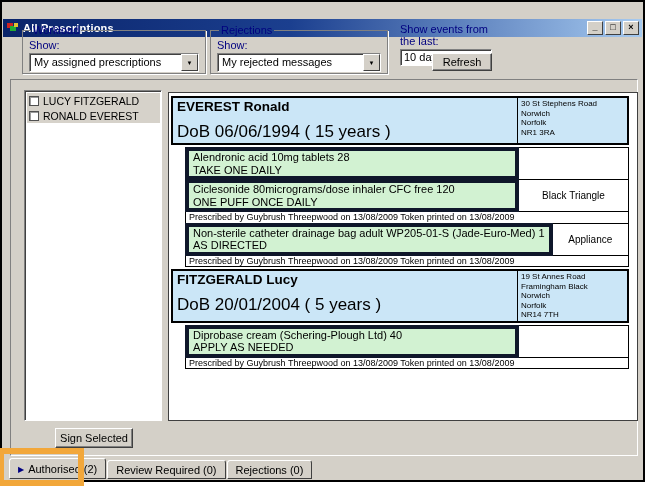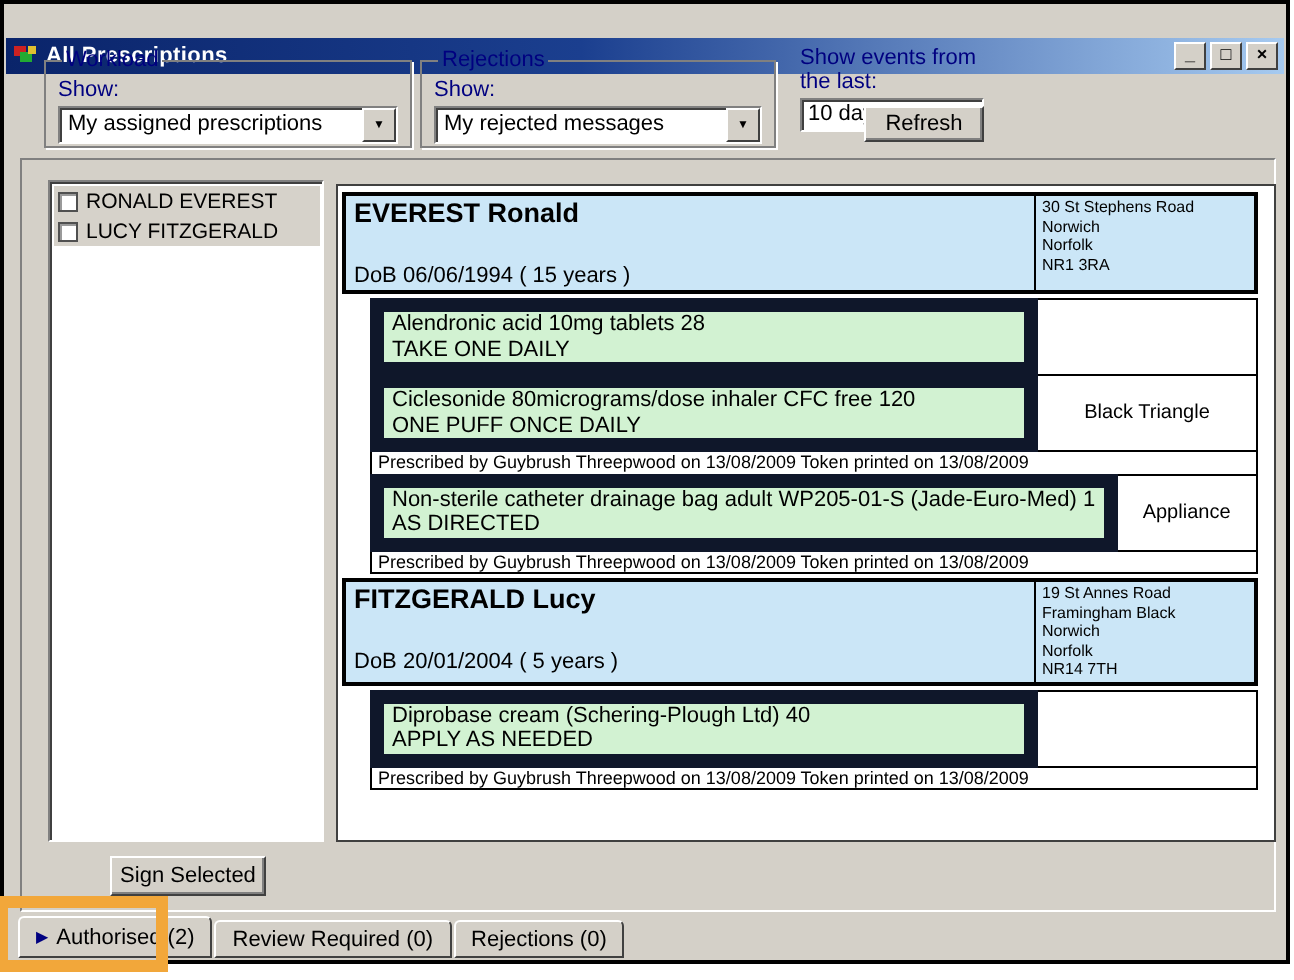--- a/index.html
+++ b/index.html
@@ -45,28 +45,28 @@
   .pl-item { display:flex; align-items:center; gap:4px; height:15px; background:#d6d2ca; padding-left:2px; }
   .cbx { width:10px; height:10px; background:#fff; border:1px solid #505050; box-shadow: inset 1px 1px 0 #9a9a9a; flex:0 0 auto; }
   .pl-label { font-size:10.5px; color:#000; white-space:nowrap; }
 
   
   .rx-panel { position:absolute; left:166px; top:90px; width:470px; height:329px; background:#fff;
     border:1px solid #404040; padding:3px 8px 0 2px; overflow:hidden; }
   .pt-header { display:flex; border:2px solid #000; background:#cbe6f7; }
   .pt-left { flex:1; padding:1px 4px; }
   .pt-name { font-size:13.5px; font-weight:bold; color:#000; }
-  .pt-dob { font-size:11px; color:#000; margin-top:18px; }
+  .pt-dob { font-size:17px; color:#000; margin-top:8px; }
   .pt-addr { width:110px; border-left:1px solid #000; padding:1px 3px; }
   .addr-line { display:block; font-size:8px; line-height:9.5px; color:#000; white-space:nowrap; }
   .h1 { min-height:42px; margin-bottom:2px; }
   .h2 { min-height:52px; margin-top:2px; margin-bottom:2px; }
   .med-row { display:flex; margin-left:14px; margin-top:-1px; }
   .med-row.first { margin-top:0; }
-  .med-main { flex:1; background:#d2f2d2; border:7px solid #0f172a; padding:0 4px; }
+  .med-main { flex:1; background:#d2f2d2; border:4px solid #0f172a; padding:0 4px; }
   .med-drug, .med-dir { font-size:11px; line-height:12.5px; color:#000; white-space:nowrap; overflow:hidden; }
   .med-flag { width:110px; border:1px solid #000; border-left:none; background:#fff;
     display:flex; align-items:center; justify-content:center; font-size:10px; color:#000; }
   .rx-footer { margin-left:14px; margin-top:-1px; border:1px solid #000; background:#fff;
     font-size:9px; line-height:10.5px; padding:0 3px; color:#000; white-space:nowrap; }
 
   
   .sign-btn { position:absolute; left:53px; top:426px; width:78px; height:20px; background:#d4d0c8;
     border:1px solid; border-color:#fff #404040 #404040 #fff; box-shadow: inset -1px -1px 0 #808080;
     font-size:11px; font-family:"Liberation Sans",sans-serif; cursor:default; }
@@ -123,25 +123,25 @@
     <span class="events-label">Show events from the last:</span>
     <input class="events-input" value="10 days" style="">
   </div>
   <button class="refresh-btn">Refresh</button>
 
   <div class="content-panel"></div>
 
   <div class="patient-list">
     <div class="pl-item">
       <span class="cbx"></span>
-      <span class="pl-label">RONALD EVEREST</span>
+      <span class="pl-label">LUCY FITZGERALD</span>
     </div>
     <div class="pl-item">
       <span class="cbx"></span>
-      <span class="pl-label">LUCY FITZGERALD</span>
+      <span class="pl-label">RONALD EVEREST</span>
     </div>
   </div>
 
   <div class="rx-panel">
 
     <div class="pt-header h1">
       <div class="pt-left">
         <div class="pt-name">EVEREST Ronald</div>
         <div class="pt-dob">DoB 06/06/1994 ( 15 years )</div>
       </div>

